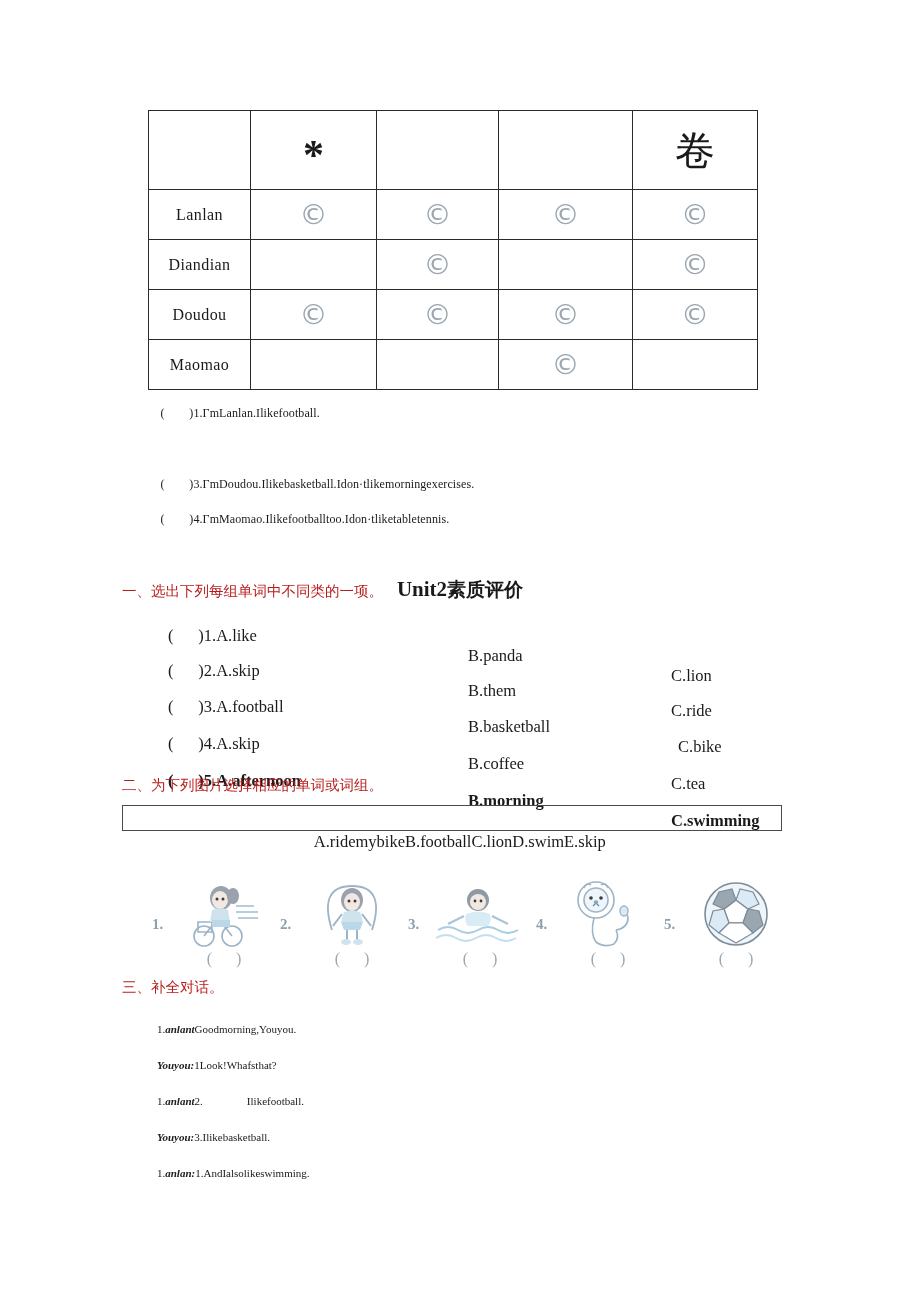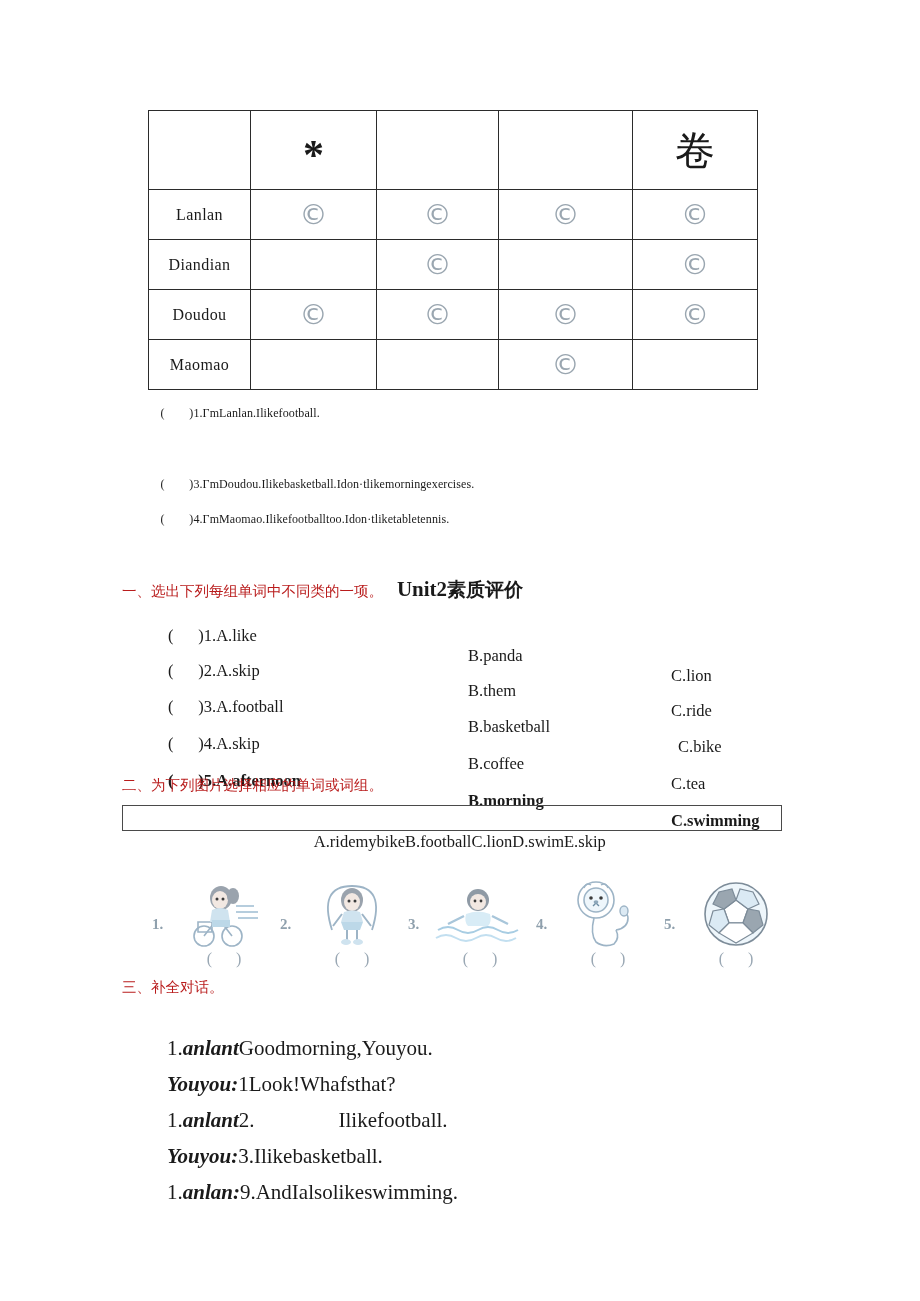--- a/index.html
+++ b/index.html
@@ -162,21 +162,21 @@
     width: 88px;
     text-align: center;
     font-size: 16px;
     color: #9aa8b4;
     white-space: pre;
   }
 
   
   .dlg-line {
     position: absolute;
-    font-size: 21px;
+    font-size: 11px;
     white-space: pre;
   }
   .dlg-line b {
     font-weight: 700;
     font-style: italic;
   }
 </style>
 </head>
 <body>
 
@@ -388,16 +388,16 @@
   <div class="dlg-line" style="left:146px; top:1047px;">
     <span></span><b>Youyou:</b><span>1Look!Whafsthat?</span>
   </div>
   <div class="dlg-line" style="left:146px; top:1083px;">
     <span>1.</span><b>anlant</b><span>2.                Ilikefootball.</span>
   </div>
   <div class="dlg-line" style="left:146px; top:1119px;">
     <span></span><b>Youyou:</b><span>3.Ilikebasketball.</span>
   </div>
   <div class="dlg-line" style="left:146px; top:1155px;">
-    <span>1.</span><b>anlan:</b><span>9.AndIalsolikeswimming.</span>
+    <span>1.</span><b>anlan:</b><span>1.AndIalsolikeswimming.</span>
   </div>
 
 </div>
 
 </body></html>

